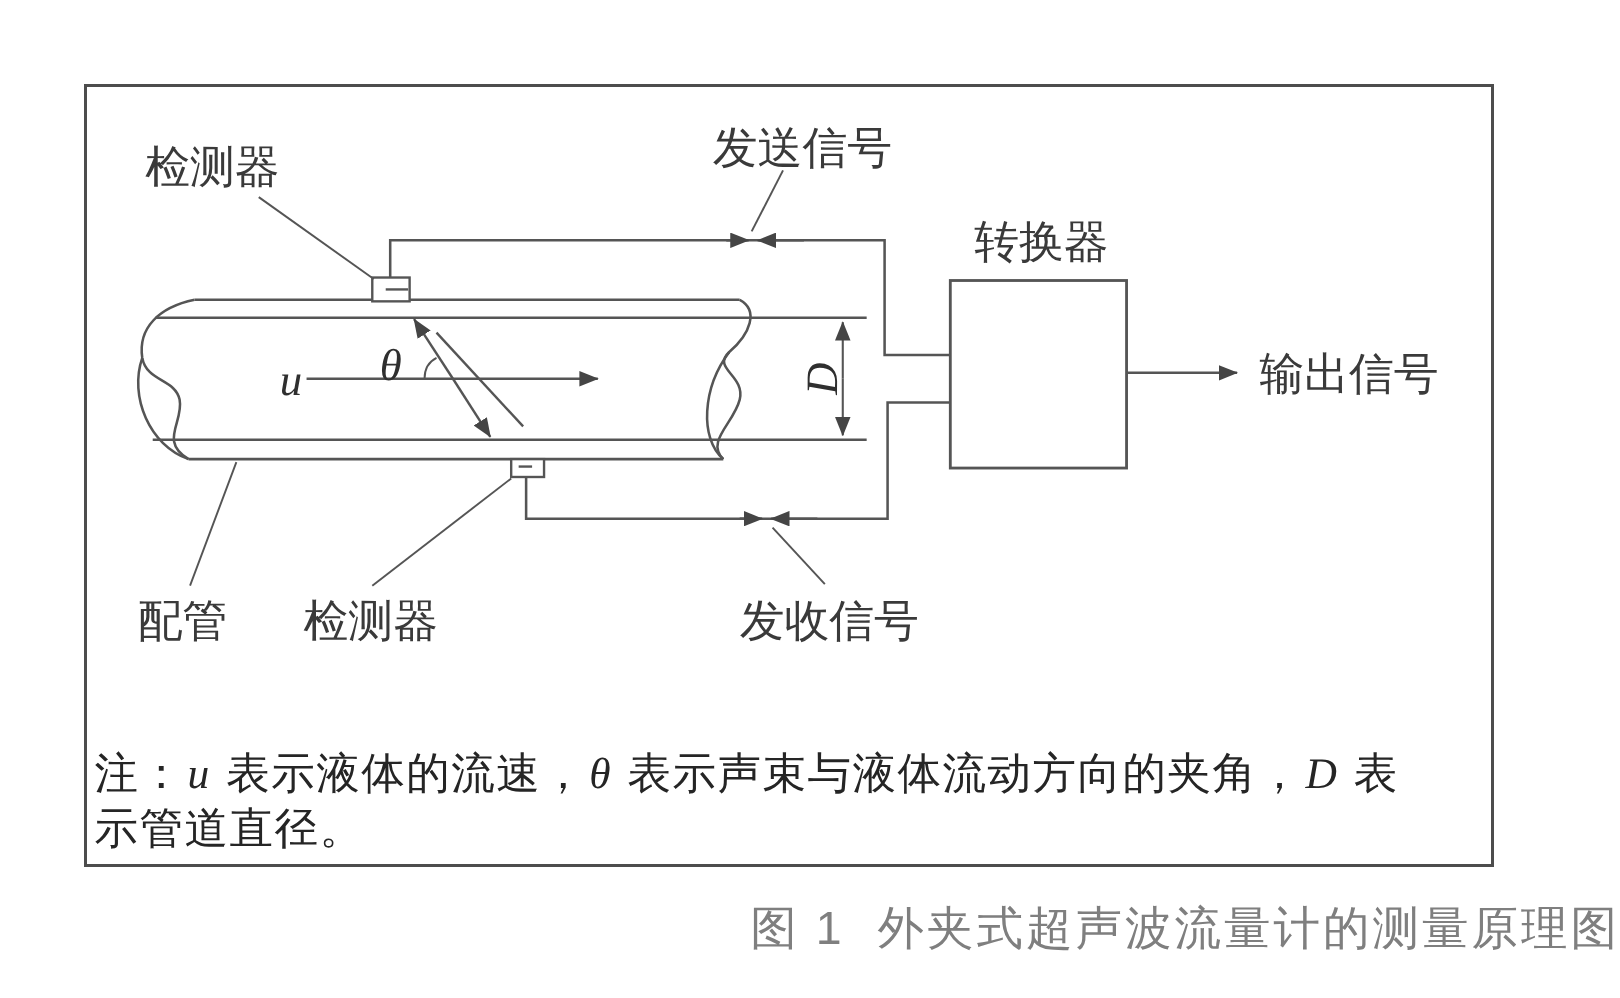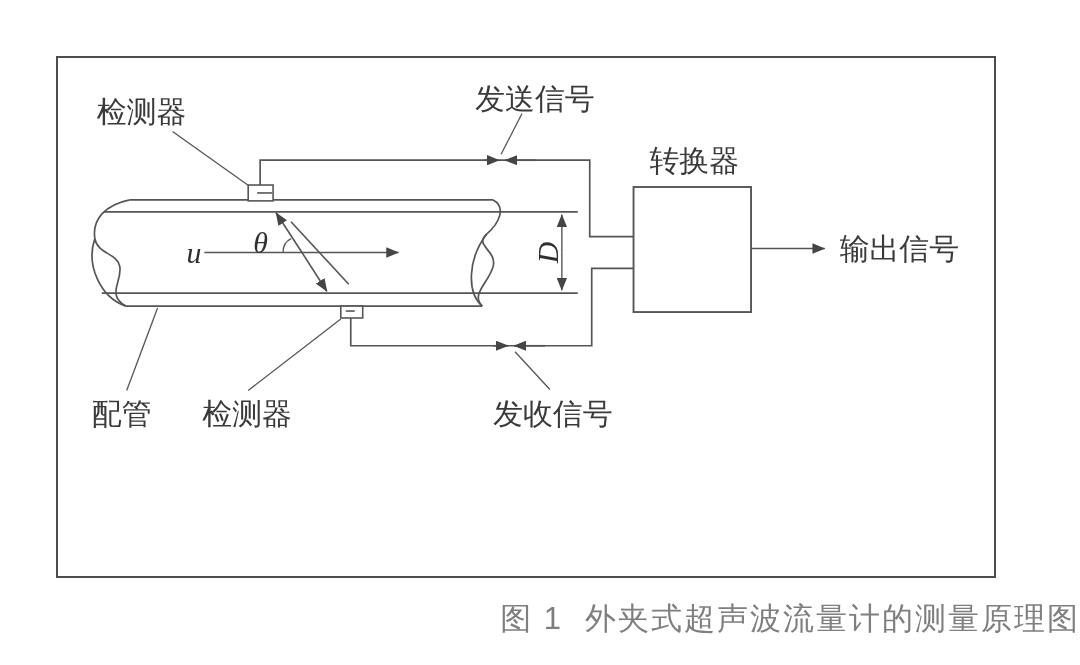--- a/index.html
+++ b/index.html
@@ -149,19 +149,20 @@
       <text x="853" y="259">输出信号</text>
       <text x="102" y="425">配管</text>
       <text x="213" y="425">检测器</text>
       <text x="505" y="425">发收信号</text>
 
       <text x="197" y="263" class="math" font-size="32">u</text>
       <text x="264" y="253" class="math" font-size="27">θ</text>
       <text transform="translate(570,252) rotate(-90)" text-anchor="middle" class="math" font-size="31">D</text>
     </svg>
 
+    <div class="note-block"><span>注：</span><span class="mvar">u</span><span> 表示液体的流速，</span><span class="mvar">θ</span><span> 表示声束与液体流动方向的夹角，</span><span class="mvar">D</span><span> 表</span><br><span>示管道直径。</span></div>
   </div>
 
   <div class="figure-caption">
     <span class="cap-num">图 1</span><span>外夹式超声波流量计的测量原理图</span>
   </div>
 
 </div>
 
 </body></html>

